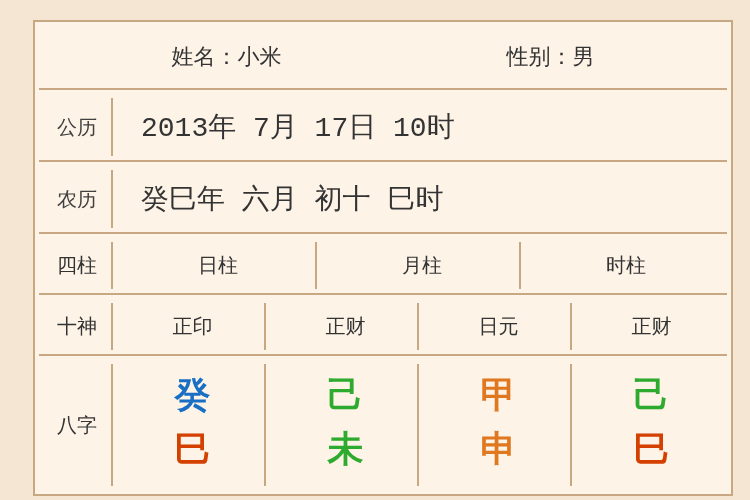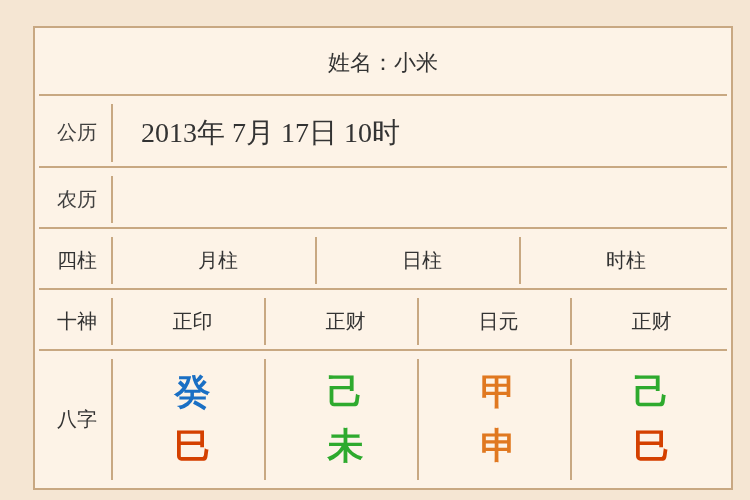--- a/index.html
+++ b/index.html
@@ -1,15 +1,15 @@
 <!DOCTYPE html>
 <html><head>
   <meta charset="utf-8">
   <style>
-    * { margin: 4px; padding: 0; box-sizing: border-box; }
+    * { margin: 4px; padding: 0; box-sizing: border-box; font-family: Liberation Mono, monospace; }
     body {
       width: 750px;
       height: 500px;
       background: #f5e6d3;
       font-family: "SimSun", "宋体", serif;
       display: flex;
       align-items: center;
       justify-content: center;
     }
     .container {
@@ -108,35 +108,37 @@
     .color-red { color: #d44000; }
     .color-green2 { color: #2eaa2e; }
   </style>
 </head>
 <body>
 
 <div class="container">
 
   <div class="header-row">
     <span>姓名：小米</span>
+    <span>性别：男</span>
   </div>
 
   <div class="info-row">
     <div class="info-label">公历</div>
     <div class="info-value">2013年 7月 17日 10时</div>
   </div>
 
   <div class="info-row">
     <div class="info-label">农历</div>
+    <div class="info-value">癸巳年 六月 初十 巳时</div>
   </div>
 
   <div class="table-row">
     <div class="cell cell-first cell-header">四柱</div>
+    <div class="cell cell-header">日柱</div>
     <div class="cell cell-header">月柱</div>
-    <div class="cell cell-header">日柱</div>
     <div class="cell cell-header">时柱</div>
   </div>
 
   <div class="table-row">
     <div class="cell cell-first">十神</div>
     <div class="cell">正印</div>
     <div class="cell">正财</div>
     <div class="cell">日元</div>
     <div class="cell">正财</div>
   </div>

